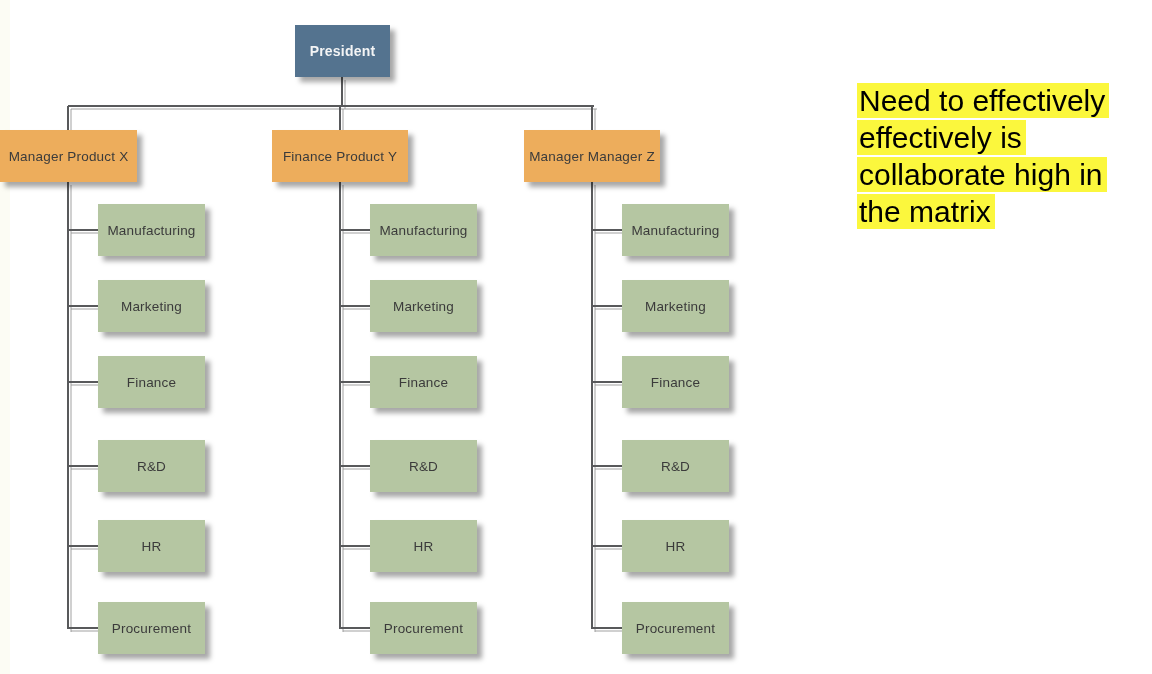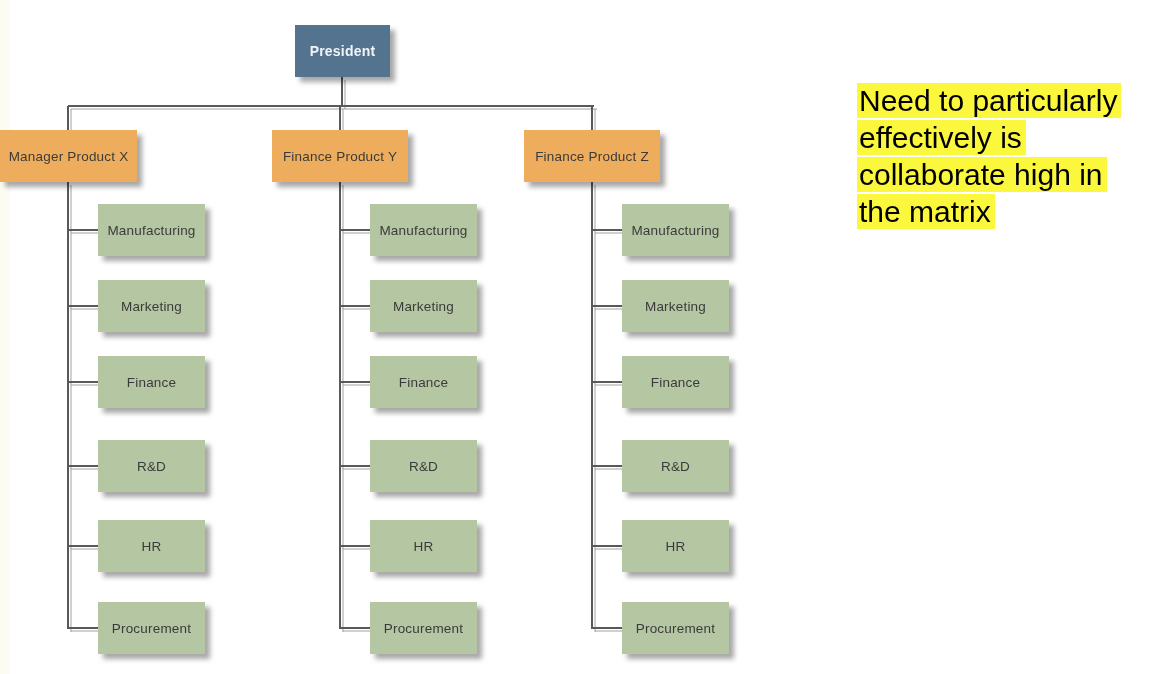--- a/index.html
+++ b/index.html
@@ -110,21 +110,21 @@
     <span>Manager Product X</span>
   </div>
 
   <div class="node node-root" style="left:295px; top:25px;">
     <span>President</span>
   </div>
   <div class="node node-manager" style="left:272px; top:130px; width:136px;">
     <span>Finance Product Y</span>
   </div>
   <div class="node node-manager" style="left:524px; top:130px; width:136px;">
-    <span>Finance Product Z</span>
+    <span>Manager Manager Z</span>
   </div>
 
   <div class="node node-dept" style="left:98px; top:204px;">
     <span>Manufacturing</span>
   </div>
   <div class="node node-dept" style="left:98px; top:280px;">
     <span>Marketing</span>
   </div>
   <div class="node node-dept" style="left:98px; top:356px;">
     <span>Finance</span>
@@ -171,19 +171,19 @@
     <span>R&amp;D</span>
   </div>
   <div class="node node-dept" style="left:622px; top:520px;">
     <span>HR</span>
   </div>
   <div class="node node-dept" style="left:622px; top:602px;">
     <span>Procurement</span>
   </div>
 
   <div class="annotation">
-    <div class="ann-line"><span class="hl">Need to particularly</span></div>
+    <div class="ann-line"><span class="hl">Need to effectively</span></div>
     <div class="ann-line"><span class="hl">effectively is</span></div>
     <div class="ann-line"><span class="hl">collaborate high in</span></div>
     <div class="ann-line"><span class="hl">the matrix</span></div>
   </div>
 
 </div>
 
 </body></html>

